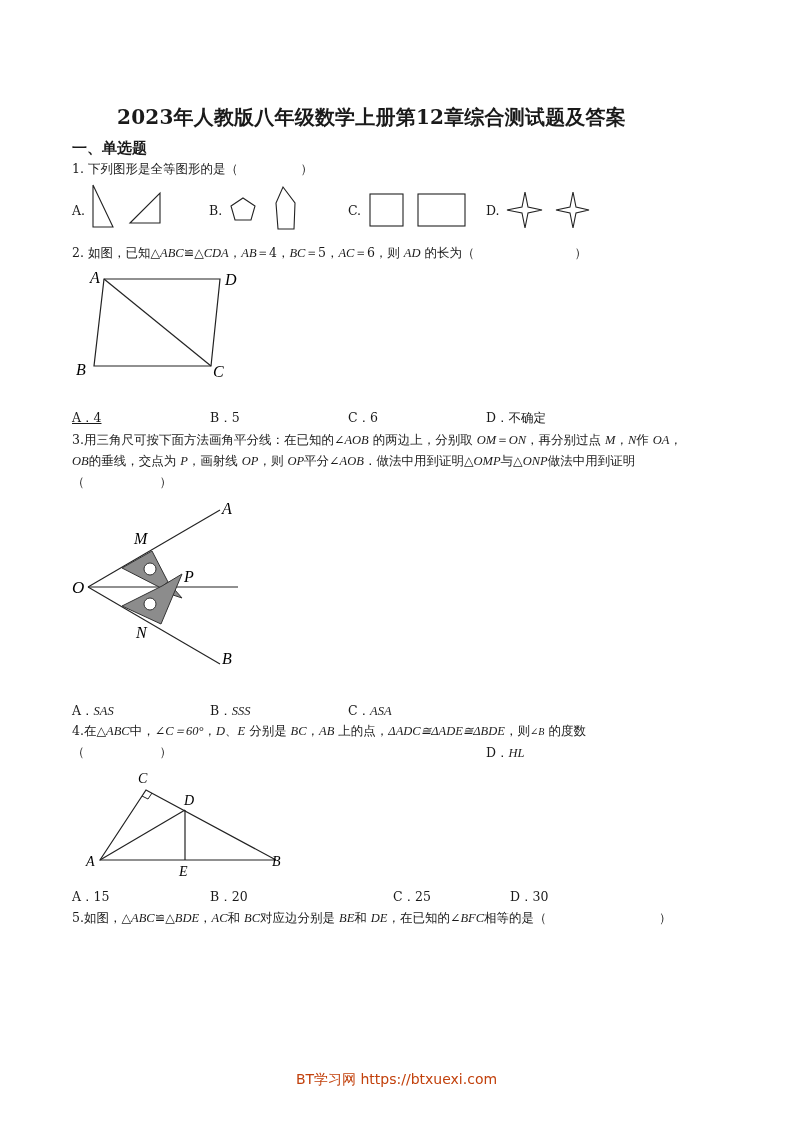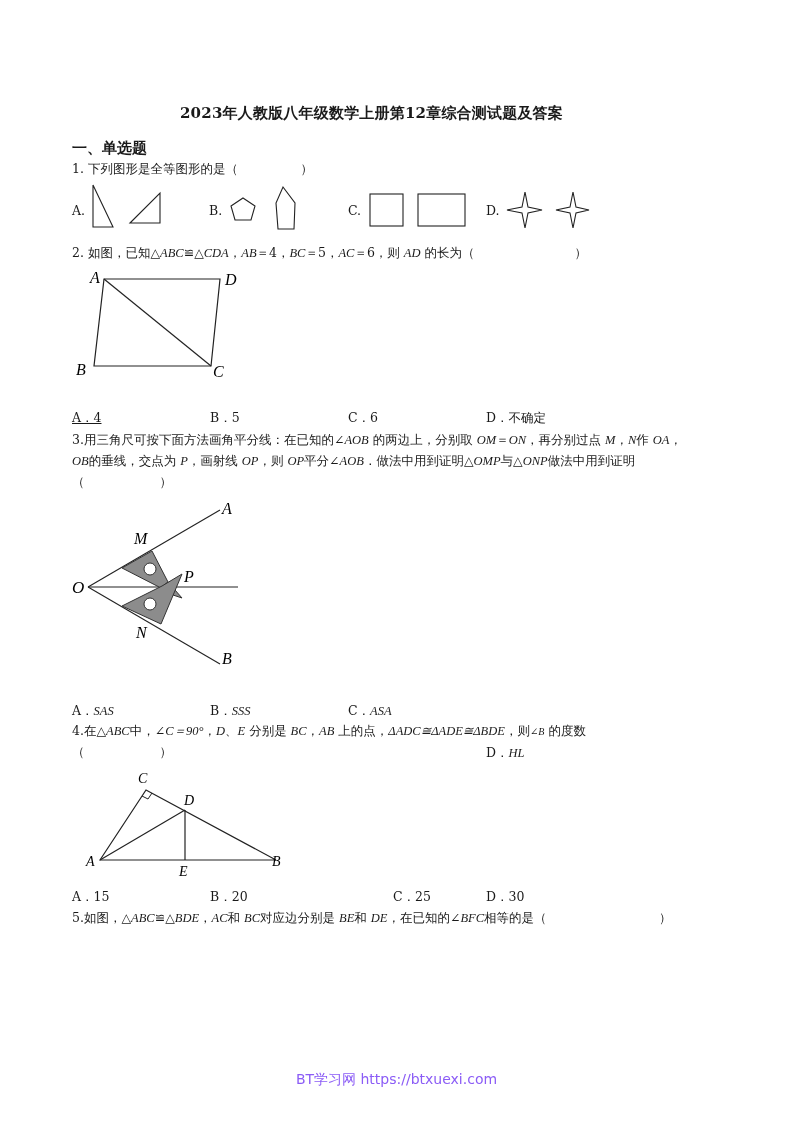--- a/index.html
+++ b/index.html
@@ -1,26 +1,26 @@
 <!DOCTYPE html>
 <html><head>
 <meta charset="utf-8">
 <style>
   html, body { margin:0; padding:0; background:#ffffff; }
   body { width:793px; height:1122px; position:relative; overflow:hidden;
          font-family:"DejaVu Serif","Liberation Serif",serif; color:#1a1a1a; }
   .abs { position:absolute; white-space:nowrap; }
-  .title { left:0; width:743px; text-align:center; top:104px; font-size:15px; font-weight:bold; letter-spacing:0.2px; }
+  .title { left:0; width:743px; text-align:center; top:104px; font-size:20px; font-weight:bold; letter-spacing:0.2px; }
   .section { left:72px; top:139px; font-size:15px; font-weight:bold; }
   .q { font-size:12.5px; line-height:20px; }
   .opt { font-size:12.5px; }
   i, .it { font-style:italic; font-family:"Liberation Serif","DejaVu Serif",serif; }
   svg { position:absolute; overflow:visible; }
   svg text { font-family:"Liberation Serif","DejaVu Serif",serif; font-style:italic; }
-  .footer { left:0; width:793px; text-align:center; top:1071px; font-size:14px; color:#8b5cf6;
+  .footer { left:0; width:793px; text-align:center; top:1071px; font-size:14px; color:#c2410c;
             font-family:"DejaVu Sans","Liberation Sans",sans-serif; }
 </style>
 </head>
 <body>
 
 <div class="abs title">2023年人教版八年级数学上册第12章综合测试题及答案</div>
 <div class="abs section">一、单选题</div>
 
 <div class="abs q" style="left:72px;top:159px;">
   <span>1.</span>
@@ -94,38 +94,38 @@
   <text x="66" y="140" font-size="16">N</text>
   <text x="114" y="84" font-size="16">P</text>
 </svg>
 
 <div class="abs opt" style="left:72px;top:703px;"><span>A．</span><i>SAS</i></div>
 <div class="abs opt" style="left:210px;top:703px;"><span>B．</span><i>SSS</i></div>
 <div class="abs opt" style="left:348px;top:703px;"><span>C．</span><i>ASA</i></div>
 <div class="abs opt" style="left:486px;top:745px;"><span>D．</span><i>HL</i></div>
 
 <div class="abs q" style="left:72px;top:721px;">
-  <span>4.</span><span>在</span><i>△ABC</i><span>中，</span><i>∠C＝90°</i><span>，</span><i>D</i><span>、</span><i>E</i><span> 分别是 </span><i>BC</i><span>，</span><i>AB</i><span> 上的点，</span><i>ΔADC≅ΔADE≅ΔBDE</i><span>，则</span><i style="font-size:10px">∠B</i><span> 的度数</span>
+  <span>4.</span><span>在</span><i>△ABC</i><span>中，</span><i>∠C＝60°</i><span>，</span><i>D</i><span>、</span><i>E</i><span> 分别是 </span><i>BC</i><span>，</span><i>AB</i><span> 上的点，</span><i>ΔADC≅ΔADE≅ΔBDE</i><span>，则</span><i style="font-size:10px">∠B</i><span> 的度数</span>
 </div>
 <div class="abs q" style="left:72px;top:742px;">（　　　　　　）</div>
 
 <svg style="left:80px;top:768px;" width="210" height="110">
   <polygon points="20,92 66,22 196,92" fill="none" stroke="#222" stroke-width="1.2"></polygon>
   <line x1="20" y1="92" x2="105" y2="42" stroke="#222" stroke-width="1.2"></line>
   <line x1="105" y1="42" x2="105" y2="92" stroke="#222" stroke-width="1.2"></line>
   <polyline points="62,28 68,31 72,25" fill="none" stroke="#222" stroke-width="1"></polyline>
   <text x="58" y="15" font-size="14">C</text>
   <text x="104" y="37" font-size="14">D</text>
   <text x="6" y="98" font-size="14">A</text>
   <text x="192" y="98" font-size="14">B</text>
   <text x="99" y="108" font-size="14">E</text>
 </svg>
 
 <div class="abs opt" style="left:72px;top:889px;">A．15</div>
 <div class="abs opt" style="left:210px;top:889px;">B．20</div>
 <div class="abs opt" style="left:348px;top:889px;margin-left:45px;">C．25</div>
-<div class="abs opt" style="left:486px;top:889px;">D．30</div>
+<div class="abs opt" style="left:510px;top:889px;">D．30</div>
 
 <div class="abs q" style="left:72px;top:908px;">
   <span>5.</span><span>如图，△</span><i>ABC</i><span>≌△</span><i>BDE</i><span>，</span><i>AC</i><span>和 </span><i>BC</i><span>对应边分别是 </span><i>BE</i><span>和 </span><i>DE</i><span>，在已知的∠</span><i>BFC</i><span>相等的是（　　　　　　　　　）</span>
 </div>
 
 <div class="abs footer">BT学习网 https://btxuexi.com</div>
 
 </body></html>

